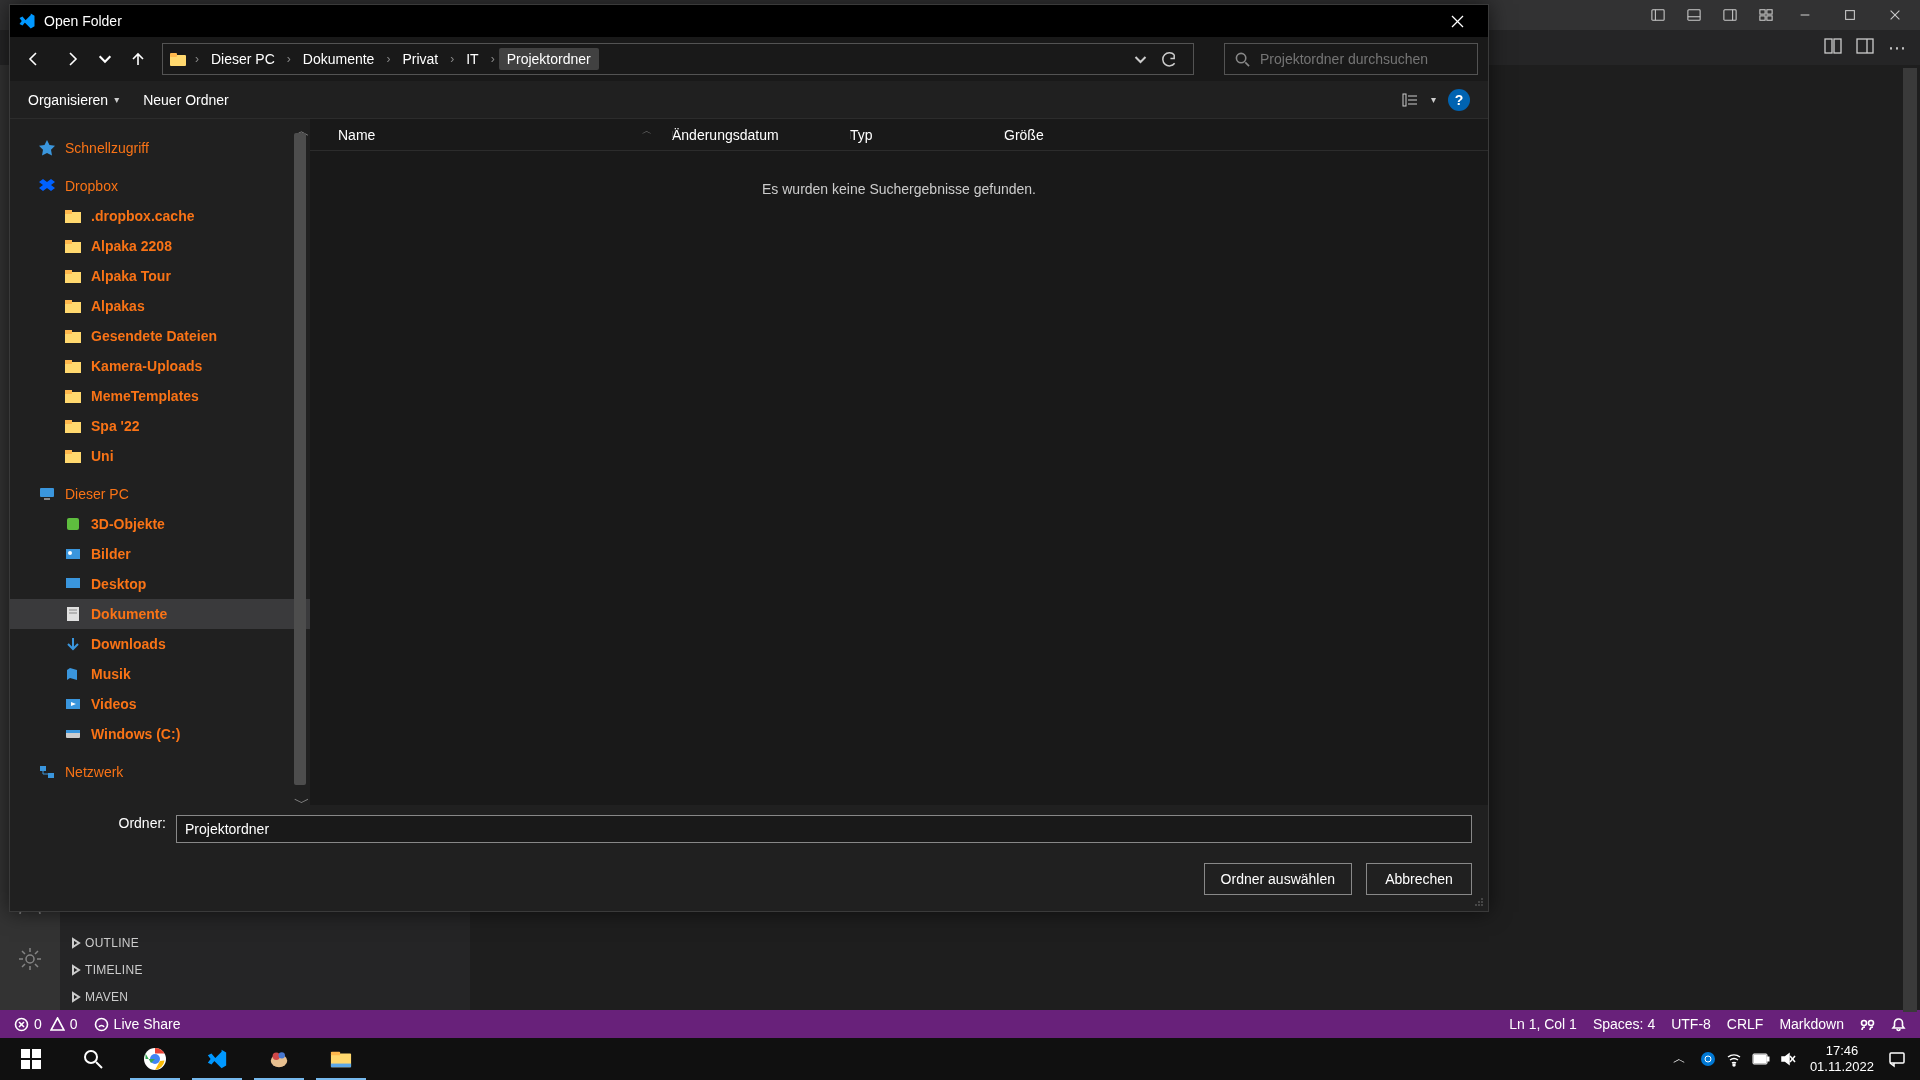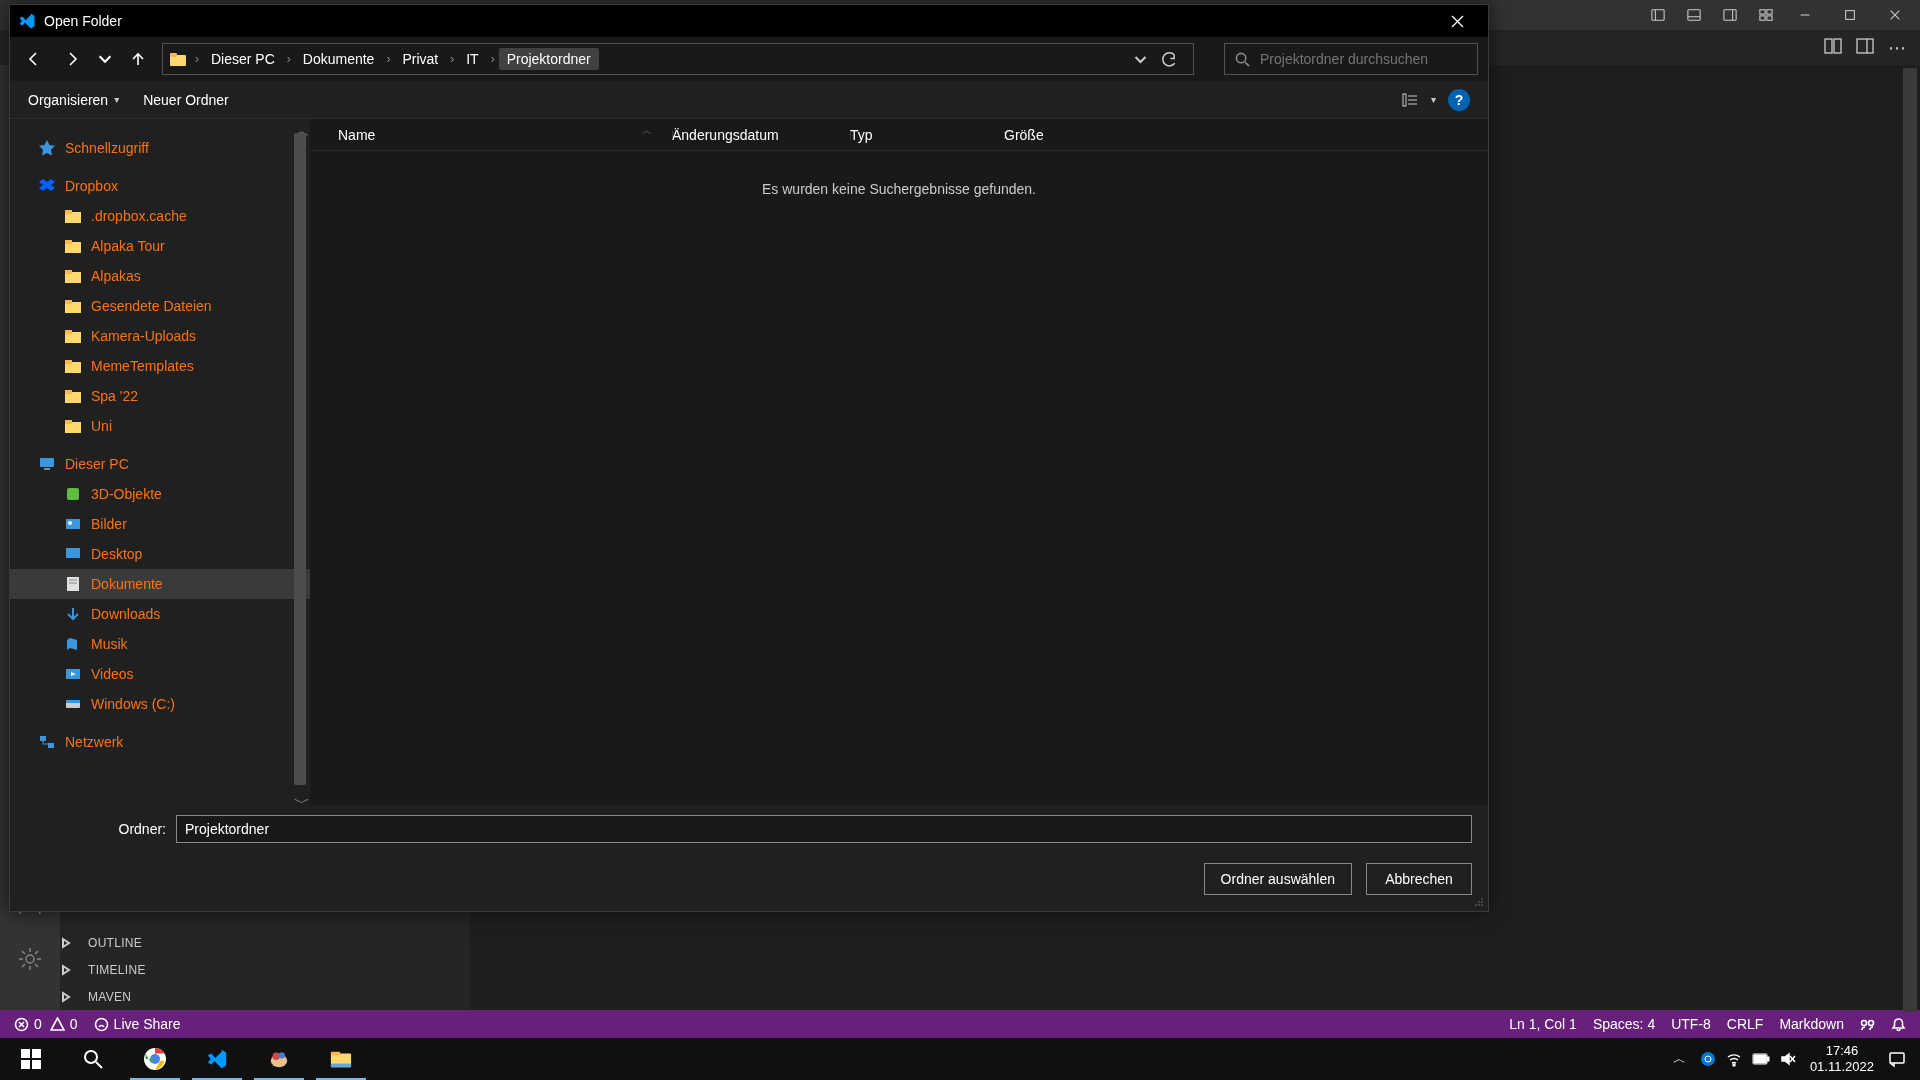--- a/index.html
+++ b/index.html
@@ -14,21 +14,21 @@
 .layout-icons .titlebar-btn { width: 28px; }
 .vscode-top2 { height: 35px; background: #252526; display: flex; align-items: center; justify-content: flex-end; gap: 14px; padding-right: 14px; }
 .vscode-top2 svg { width: 18px; height: 18px; stroke: #cccccc; fill: none; stroke-width: 1.3; }
 .dots { color: #cccccc; font-size: 18px; }
 .vscode-body { flex: 1; display: flex; }
 .activitybar { width: 60px; background: #333333; display: flex; flex-direction: column; align-items: center; padding-top: 10px; gap: 26px; }
 .activitybar .spacer { flex: 1; }
 .activitybar svg { width: 26px; height: 26px; stroke: #858585; fill: none; stroke-width: 1.5; }
 .sidepanel { width: 410px; background: #252526; display: flex; flex-direction: column; }
 .sidepanel .filler { flex: 1; }
-.panel-section { height: 27px; display: flex; align-items: center; gap: 16px; font-size: 12px; color: #cccccc; letter-spacing: .3px; }
+.panel-section { height: 27px; display: flex; align-items: center; gap: 3px; padding-left: 10px; font-size: 12px; color: #cccccc; letter-spacing: .3px; }
 .panel-section svg { width: 12px; height: 12px; stroke: #cccccc; stroke-width: 2; fill: none; }
 .editor-area { flex: 1; background: #1e1e1e; }
 
 .statusbar { height: 28px; background: #68217a; color: #fff; display: flex; align-items: center; font-size: 14px; padding: 0 14px; gap: 16px; }
 .statusbar .sbspacer { flex: 1; }
 .statusbar svg { width: 15px; height: 15px; stroke: #fff; fill: none; stroke-width: 1.6; vertical-align: -2px; }
 .sb-item { display: flex; align-items: center; gap: 5px; }
 
 
 .taskbar { height: 42px; background: #101010; display: flex; align-items: center; }
@@ -63,35 +63,35 @@
 .dlg-toolbar { height: 38px; display: flex; align-items: center; padding: 0 18px; gap: 24px; background: #202020; border-bottom: 1px solid #2c2c2c; }
 .tb-left { display: flex; align-items: center; gap: 24px; }
 .tb-item { color: #fff; font-size: 14px; display: flex; align-items: center; gap: 6px; }
 .tb-right { margin-left: auto; display: flex; align-items: center; gap: 12px; }
 .help-circle { width: 22px; height: 22px; border-radius: 50%; background: #0063b1; color: #fff; display: flex; align-items: center; justify-content: center; font-size: 14px; font-weight: bold; }
 
 .dlg-body { flex: 1; display: flex; min-height: 0; }
 .tree { width: 300px; background: #202020; overflow: hidden; position: relative; padding-top: 14px; }
 .tree::after { content:""; position:absolute; right:4px; top:14px; bottom:20px; width:12px; background:#4d4d4d; border-radius:2px; }
 .tree-item { display:flex; align-items:center; gap:9px; height:30px; padding-left:28px; color:#f97316; font-size:14px; }
-.tree-item.level2 { padding-left: 54px; }
+.tree-item.level2 { padding-left: 54px; font-weight: bold; }
 .tree-item.selected { background:#3a3a3c; }
 .tree-item .tico { width:18px; height:18px; flex-shrink:0; }
 .scroll-arrow { position:absolute; right:6px; width:10px; height:10px; color:#888; }
 .scroll-arrow.top { top:2px; } .scroll-arrow.bot { bottom:2px; }
 
 .listing { flex:1; background:#191919; display:flex; flex-direction:column; }
 .col-headers { height:32px; display:flex; align-items:center; padding-left:28px; border-bottom:1px solid #2c2c2c; color:#fff; font-size:14px; }
 .col { position:relative; padding-right:8px; }
 .col.name { width:334px; } .col.date { width:178px; } .col.type{ width:154px; } .col.size{ width:98px; }
 .col + .col::before { content:""; position:absolute; left:0; top:4px; bottom:4px; width:1px; background:#3a3a3a; }
 .empty-msg { text-align:center; color:#ccc; font-size:14px; padding-top:30px; }
 
 .dlg-bottom { padding: 10px 16px 16px 16px; background:#202020; }
-.folder-row { display:flex; align-items:center; gap:10px; }
+.folder-row { display:flex; align-items:flex-start; gap:10px; }
 .folder-row label { color:#fff; font-size:14px; width:140px; text-align:right; }
 .folder-row input { flex:1; height:28px; background:#191919; border:1px solid #888; color:#fff; font-size:14px; padding:0 8px; }
 .btn-row { display:flex; justify-content:flex-end; gap:14px; margin-top:20px; }
 .dlg-btn { min-width:106px; height:32px; border:1px solid #888; background:transparent; color:#fff; font-size:14px; padding:0 16px; }
 .resize-grip { position:absolute; right:4px; bottom:4px; width:12px; height:12px; opacity:.5; }
 
 .chev-down { font-size:10px; color:#ccc; }
 </style>
 </head>
 <body>
@@ -423,20 +423,27 @@
             <rect x="1" y="5" width="16" height="11" fill="#ffd86e"></rect>
             <rect x="1" y="3" width="7" height="4" fill="#ffb84d"></rect>
           </svg>
           <span>.dropbox.cache</span>
         </div>
       <div class="tree-item level2">
           <svg class="tico" viewBox="0 0 18 18">
             <rect x="1" y="5" width="16" height="11" fill="#ffd86e"></rect>
             <rect x="1" y="3" width="7" height="4" fill="#ffb84d"></rect>
           </svg>
+          <span>Alpaka 2208</span>
+        </div>
+      <div class="tree-item level2">
+          <svg class="tico" viewBox="0 0 18 18">
+            <rect x="1" y="5" width="16" height="11" fill="#ffd86e"></rect>
+            <rect x="1" y="3" width="7" height="4" fill="#ffb84d"></rect>
+          </svg>
           <span>Alpaka Tour</span>
         </div>
       <div class="tree-item level2">
           <svg class="tico" viewBox="0 0 18 18">
             <rect x="1" y="5" width="16" height="11" fill="#ffd86e"></rect>
             <rect x="1" y="3" width="7" height="4" fill="#ffb84d"></rect>
           </svg>
           <span>Alpakas</span>
         </div>
       <div class="tree-item level2">

